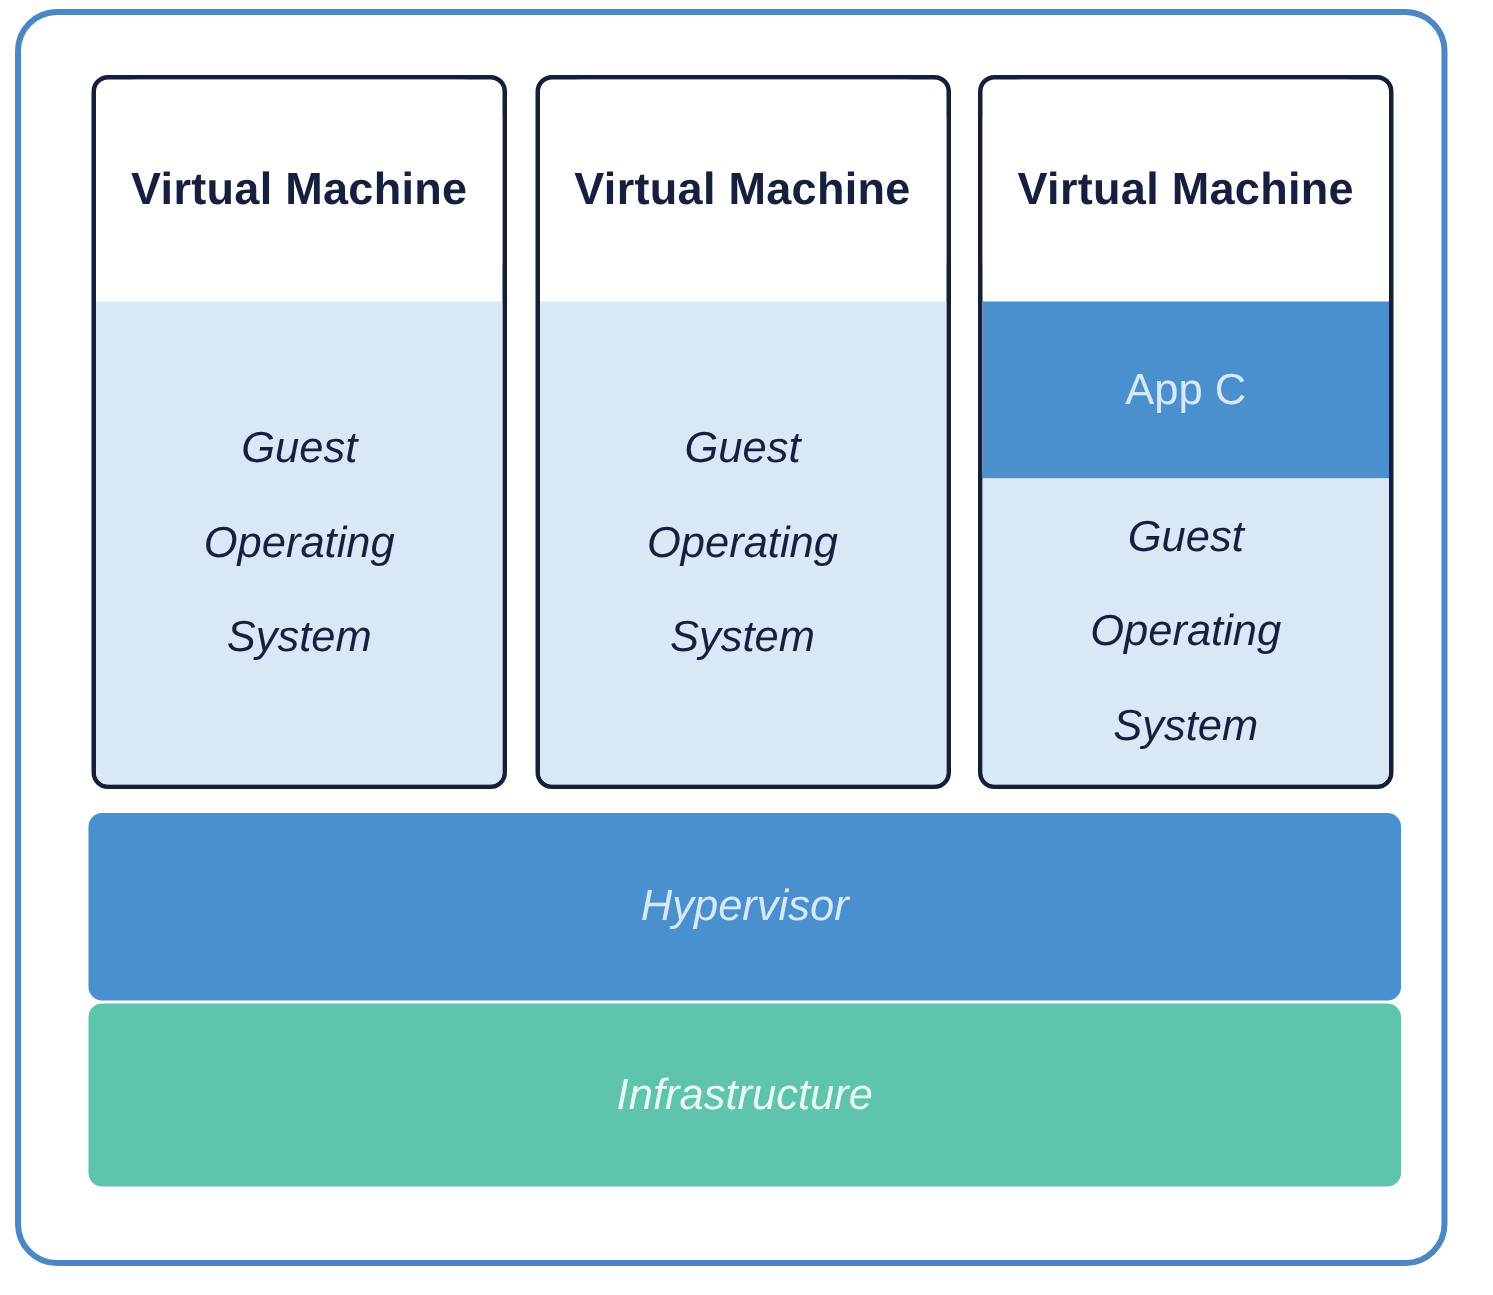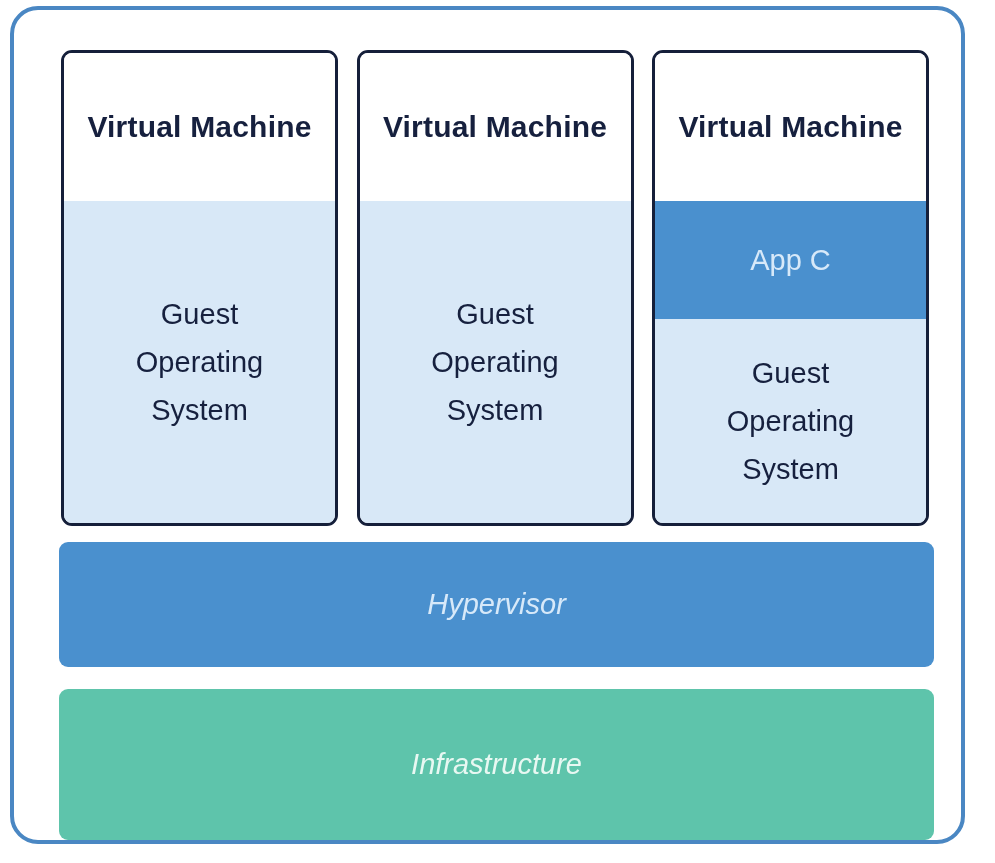--- a/index.html
+++ b/index.html
@@ -50,20 +50,21 @@
     height: 148px;
     flex: 0 0 148px;
     display: flex;
     align-items: center;
     justify-content: center;
     background: #ffffff;
     color: var(--title-text, #16203E);
     font-size: 30px;
     font-weight: bold;
     letter-spacing: 0.2px;
+    border-radius: 27px;
   }
   .app-band {
     height: 118px;
     flex: 0 0 118px;
     display: flex;
     align-items: center;
     justify-content: center;
     background: var(--app-band, #4A90CE);
     color: var(--light-text, #D7E9F9);
     font-size: 29px;
@@ -74,42 +75,43 @@
     align-items: center;
     justify-content: center;
     background: var(--guest-band, #D8E8F7);
     color: var(--title-text, #16203E);
     font-size: 29px;
     text-align: center;
   }
   .guest-text {
     display: inline-block;
     max-width: 175px;
-    line-height: 48px;
+    line-height: 63px;
+    font-style: italic;
   }
   .layer {
     position: absolute;
     left: 45px;
     width: 875px;
     border-radius: 9px;
     display: flex;
     align-items: center;
     justify-content: center;
     font-size: 29px;
     font-style: italic;
   }
   .layer.hypervisor {
     top: 532px;
     height: 125px;
     background: var(--hypervisor, #4A90CE);
     color: var(--light-text, #D7E9F9);
   }
   .layer.infrastructure {
-    top: 679px;
-    height: 151px;
+    top: 659px;
+    height: 122px;
     background: var(--infrastructure, #5EC4AB);
     color: var(--light-text-green, #E8F8F2);
   }
 </style>
 </head>
 <body>
 
 <div class="canvas">
   <div class="frame">
 

